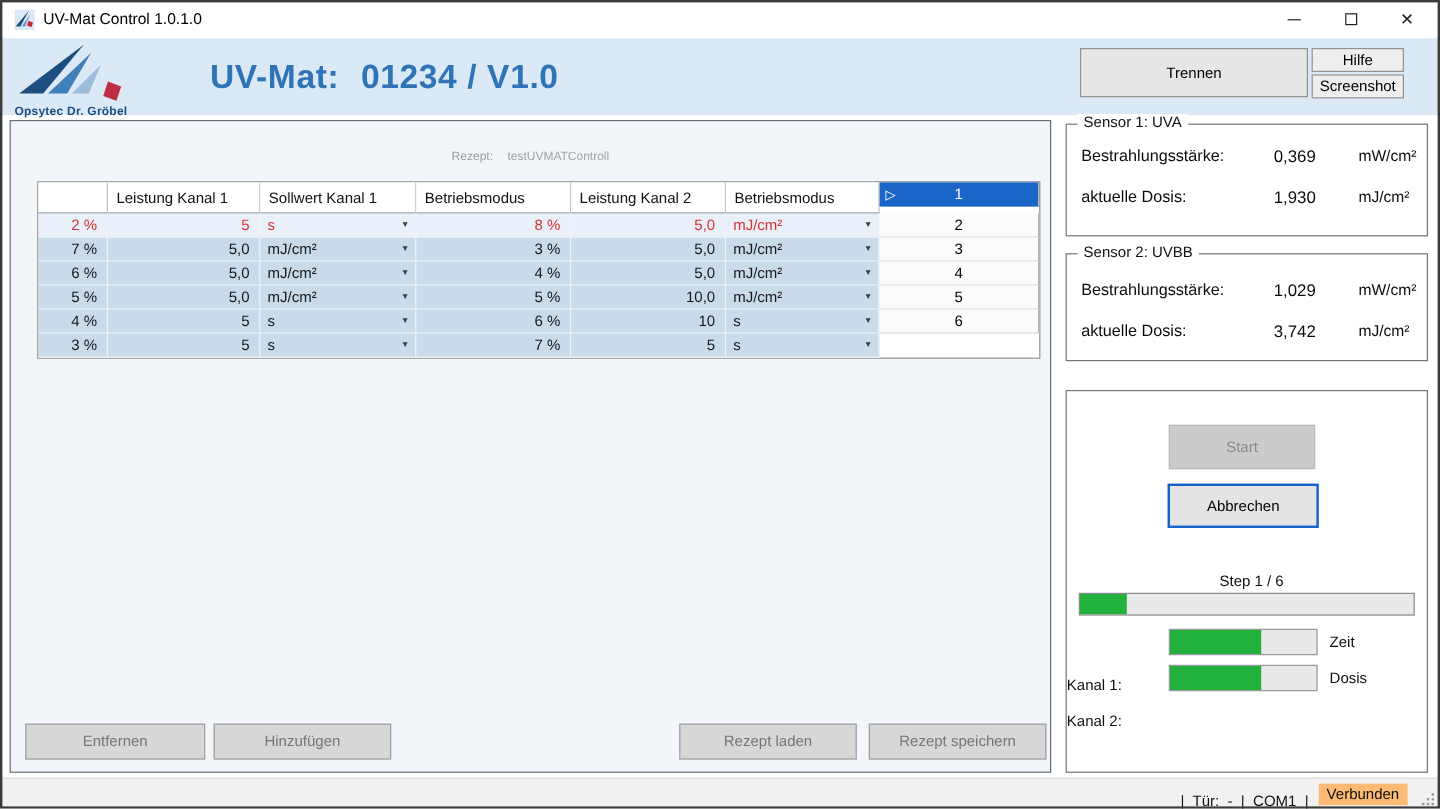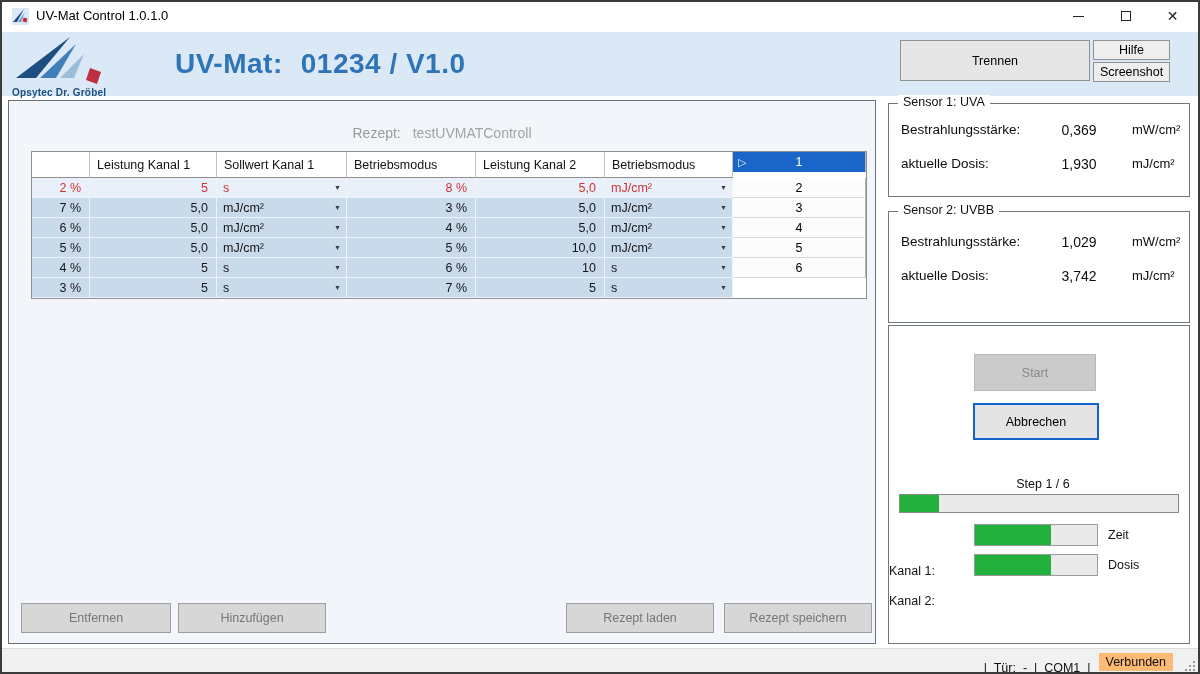--- a/index.html
+++ b/index.html
@@ -29,21 +29,21 @@
   .btn { display:flex; align-items:center; justify-content:center; font-size:12.5px; color:#000;
          background:#e9e9e9; border:1px solid #929292; cursor:default; }
   .btn-trennen { position:absolute; left:900px; top:8px; width:190px; height:41px; background:#e6e6e6; }
   .btn-hilfe { position:absolute; left:1093px; top:8px; width:77px; height:20px; background:#eeeeee; }
   .btn-screenshot { position:absolute; left:1093px; top:30px; width:77px; height:20px; background:#eeeeee;text-align:center; }
 
   
   .left-panel { position:absolute; left:8px; top:100px; width:868px; height:544px;
                 background:#f2f5fa; border:1px solid #68707a; }
   .recipe-row { position:absolute; left:0; top:24px; width:100%; display:flex; justify-content:center; gap:12px;
-                font-size:14px; }
+                font-size:10px; }
   .recipe-label { color:#9a9a9a; }
   .recipe-value { color:#a3a3a3; }
 
   .grid { position:absolute; left:22px; top:50px; width:836px; border:1px solid #8f8f8f; background:#fff;
           display:grid; grid-template-columns:58px 127px 130px 129px 129px 128px 133px; }
   .hcell { height:26px; background:#ffffff; border-right:1px solid #c3c3c3; border-bottom:1px solid #8f8f8f;
            font-size:12.5px; color:#111; display:flex; align-items:center; padding-left:7px; }
   .hcell:nth-child(7n) { border-right:none; }
   .rowhdr { height:20px; background:#fcfcfc; border-right:1px solid #b5b5b5; border-bottom:1px solid #d8d8d8;
             font-size:12.5px; display:flex; align-items:center; justify-content:center; position:relative; }
@@ -61,21 +61,21 @@
                 display:flex; align-items:center; justify-content:center; font-size:12.5px; }
   .btn-entfernen { left:12px; top:502px; width:150px; }
   .btn-hinzufuegen { left:169px; top:502px; width:148px; }
   .btn-laden { left:557px; top:502px; width:148px; }
   .btn-speichern { left:715px; top:502px; width:148px; }
 
   
   .groupbox { position:absolute; background:#fff; border:1px solid #6e757c; }
   .legend { position:absolute; top:-9px; left:9px; background:#fff; padding:0 5px; font-size:12.5px; color:#111; }
   .sensor-box1 { left:888px; top:103px; width:302px; height:94px; }
-  .sensor-box2 { left:888px; top:211px; width:302px; height:112px; }
+  .sensor-box2 { left:888px; top:211px; width:302px; height:90px; }
   .s-row { position:absolute; left:0; width:100%; font-size:13.5px; color:#0c0c0c; }
   .s-label { position:absolute; left:12px; }
   .s-value { position:absolute; left:150px; width:80px; text-align:center; font-size:14px; }
   .s-unit  { position:absolute; left:243px; font-size:13px; }
 
   .control-box { left:888px; top:325px; width:302px; height:319px; background:#fff; border:1px solid #6e757c; position:absolute; }
   .btn-start { position:absolute; left:85px; top:28px; width:122px; height:37px; background:#cbcbcb;
                border:1px solid #b9b9b9; color:#8a8a8a; }
   .btn-abbrechen { position:absolute; left:84px; top:77px; width:126px; height:37px; background:#e4e4e4;
                    border:2px solid #1463c8; color:#000; }

